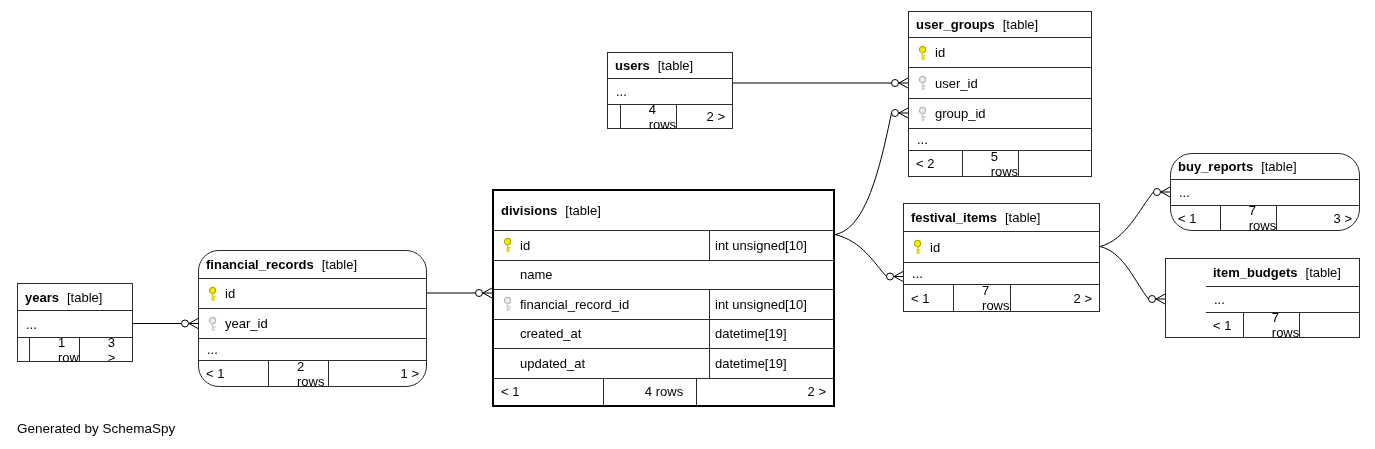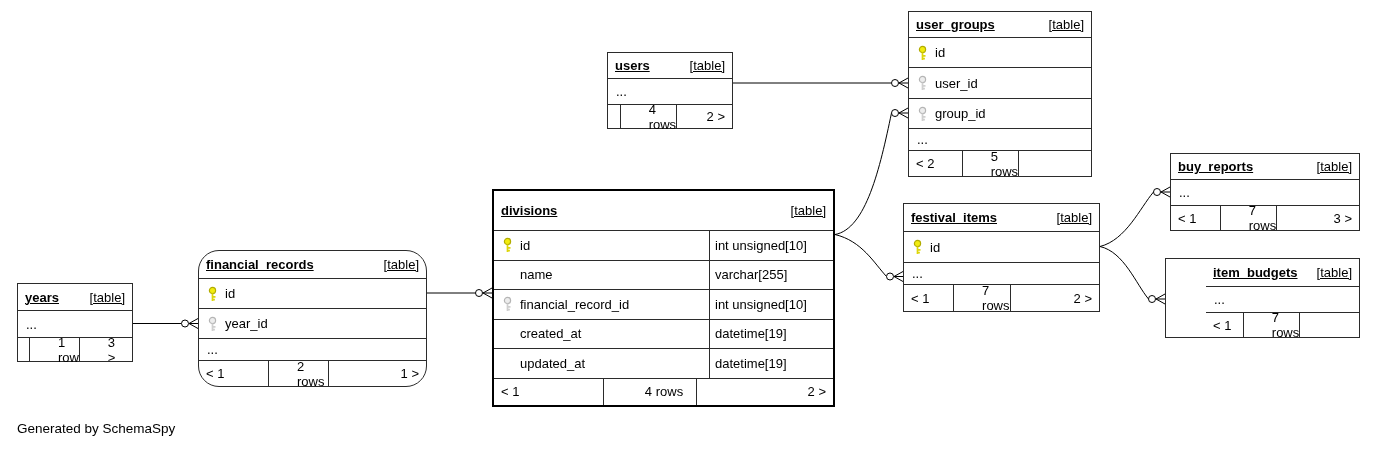--- a/index.html
+++ b/index.html
@@ -6,22 +6,22 @@
   *{box-sizing:border-box;}
   .canvas{
     position:relative;width:1375px;height:449px;background:#fff;
     font-family:"Liberation Sans", sans-serif;font-size:13px;color:#000;overflow:hidden;
   }
   .edges{position:absolute;left:0;top:0;width:1375px;height:449px;pointer-events:none;z-index:0;}
   .edges path{fill:none;stroke:#000;stroke-width:1;}
   .edges circle{fill:#fff;stroke:#000;stroke-width:1;}
   .tbl{position:absolute;background:#fff;border:1px solid #2b2b2b;z-index:1;}
   .tbl.main{border:2px solid #000;}
-  .tbl-header{display:flex;justify-content:space-between;align-items:center;
-    padding:0 7px;border-bottom:1px solid #2b2b2b;text-decoration:underline;}
+  .tbl-header{display:flex;justify-content:flex-start;align-items:center;
+    padding:0 7px;border-bottom:1px solid #2b2b2b;}
   .tname{font-weight:bold;white-space:nowrap;}
   .badge{font-weight:normal;margin-left:8px;white-space:nowrap;}
   .row{display:flex;align-items:center;border-bottom:1px solid #2b2b2b;
     padding:0 6px 0 8px;position:relative;white-space:nowrap;}
   .keyicon{width:12px;margin-right:6px;display:inline-flex;align-items:center;flex:0 0 12px;}
   .key-pk circle{fill:#f2ec0e;stroke:#b2ac00;stroke-width:1.2;}
   .key-pk path{fill:none;stroke:#ddd60a;stroke-width:1.7;}
   .key-fk circle{fill:#ededed;stroke:#b5b5b5;stroke-width:1.2;}
   .key-fk path{fill:none;stroke:#cfcfcf;stroke-width:1.7;}
   .coltype{position:absolute;left:215px;right:0;top:0;bottom:0;
@@ -126,21 +126,21 @@
     <div class="row" style="height:22px">
       <span>...</span>
     </div>
     <div class="tfoot" style="height:25px">
       <span class="fcell first" style="width:60px">&lt; 2</span>
       <span class="fcell grow">5 rows</span>
       <span class="fcell last" style="width:49px"></span>
     </div>
   </div>
 
-  <div class="tbl" style="left:1170px;top:153px;width:190px;">
+  <div class="tbl" style="left:1170px;top:153px;width:190px;border-radius:22px;">
     <div class="tbl-header" style="height:26px">
       <span class="tname">buy_reports</span>
       <span class="badge">[table]</span>
     </div>
     <div class="row" style="height:26px">
       <span>...</span>
     </div>
     <div class="tfoot" style="height:24px">
       <span class="fcell first" style="width:57px">&lt; 1</span>
       <span class="fcell grow">7 rows</span>
@@ -198,21 +198,20 @@
             <circle cx="5.5" cy="4.5" r="3.1"></circle>
             <path d="M5.5 7.6 V15 M5.5 10.8 h3 M5.5 13.6 h2.4"></path>
           </svg>
       </span>
       <span>id</span>
       <span class="coltype">int unsigned[10]</span>
     </div>
     <div class="row" style="height:29.5px">
       <span class="keyicon"></span>
       <span>name</span>
-      <span class="coltype">varchar[255]</span>
     </div>
     <div class="row" style="height:29.5px">
       <span class="keyicon key-fk">
         <svg viewBox="0 0 11 16" width="11" height="16">
             <circle cx="5.5" cy="4.5" r="3.1"></circle>
             <path d="M5.5 7.6 V15 M5.5 10.8 h3 M5.5 13.6 h2.4"></path>
           </svg>
       </span>
       <span>financial_record_id</span>
       <span class="coltype">int unsigned[10]</span>

